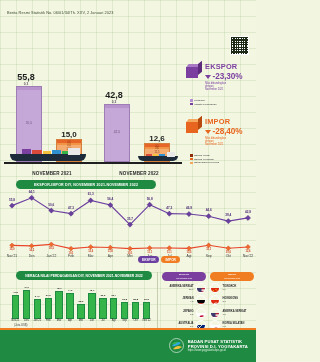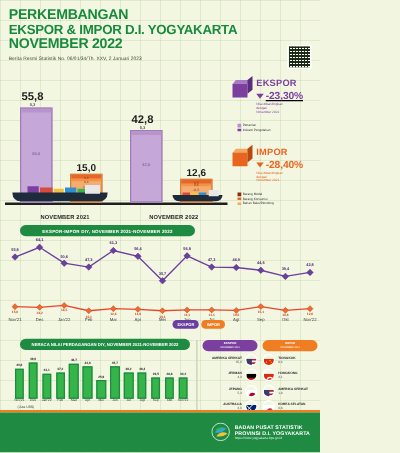--- a/index.html
+++ b/index.html
@@ -103,25 +103,20 @@
   .foot-logo { width: 15px; height: 15px; border-radius: 2px; position: relative; }
   .foot-t1 { font-size: 4.2px; font-weight: bold; color: #fff; letter-spacing: .1px; }
   .foot-t2 { font-size: 2.6px; color: #dff0e2; margin-top: .6px; }
 </style>
 </head>
 <body>
 
 <div id="page">
 
   <div class="header">
-    <div class="title">
-      <div>PERKEMBANGAN</div>
-      <div class="title-l2">EKSPOR &amp; IMPOR D.I. YOGYAKARTA</div>
-      <div>NOVEMBER 2022</div>
-    </div>
     <div class="subtitle">Berita Resmi Statistik No. 06/01/34/Th. XXV, 2 Januari 2023</div>
   </div>
   <div class="qr"></div>
 
   <div class="barpanel">
     <div class="baseline"></div>
 
     <div class="bargroup" style="left:6px;width:88px;height:98px;">
 
       <div class="bar purple" style="left:10px;width:26px;height:76px;">
@@ -189,21 +184,21 @@
   <div class="stats">
 
     <div class="statcard" style="height:54px;">
       <div class="box3d" style="position:absolute;left:0;top:2px;">
         <div class="topf" style="background:#a87ac4;"></div>
         <div class="face" style="background:#7b3fa0;"></div>
         <div class="side" style="background:#5d2c7c;"></div>
       </div>
       <div style="position:absolute;left:19px;top:0;">
         <div class="stat-title" style="color:#7b3fa0;">EKSPOR</div>
-        <div style="display:flex;align-items:center;gap:1.6px;margin-top:1px;text-decoration:underline;">
+        <div style="display:flex;align-items:center;gap:1.6px;margin-top:1px;">
           <span class="tri-down" style="color:#7b3fa0;"></span>
           <span class="stat-val" style="color:#7b3fa0;">-23,30%</span>
         </div>
         <div class="stat-note" style="color:#7b3fa0;white-space:pre-line;margin-top:1px;">Nilai dibandingkan
 dengan
 November 2021</div>
       </div>
       <div style="position:absolute;left:4px;top:36px;">
         <div class="legrow">
           <span class="legsq" style="background:#b98fd4;"></span>

